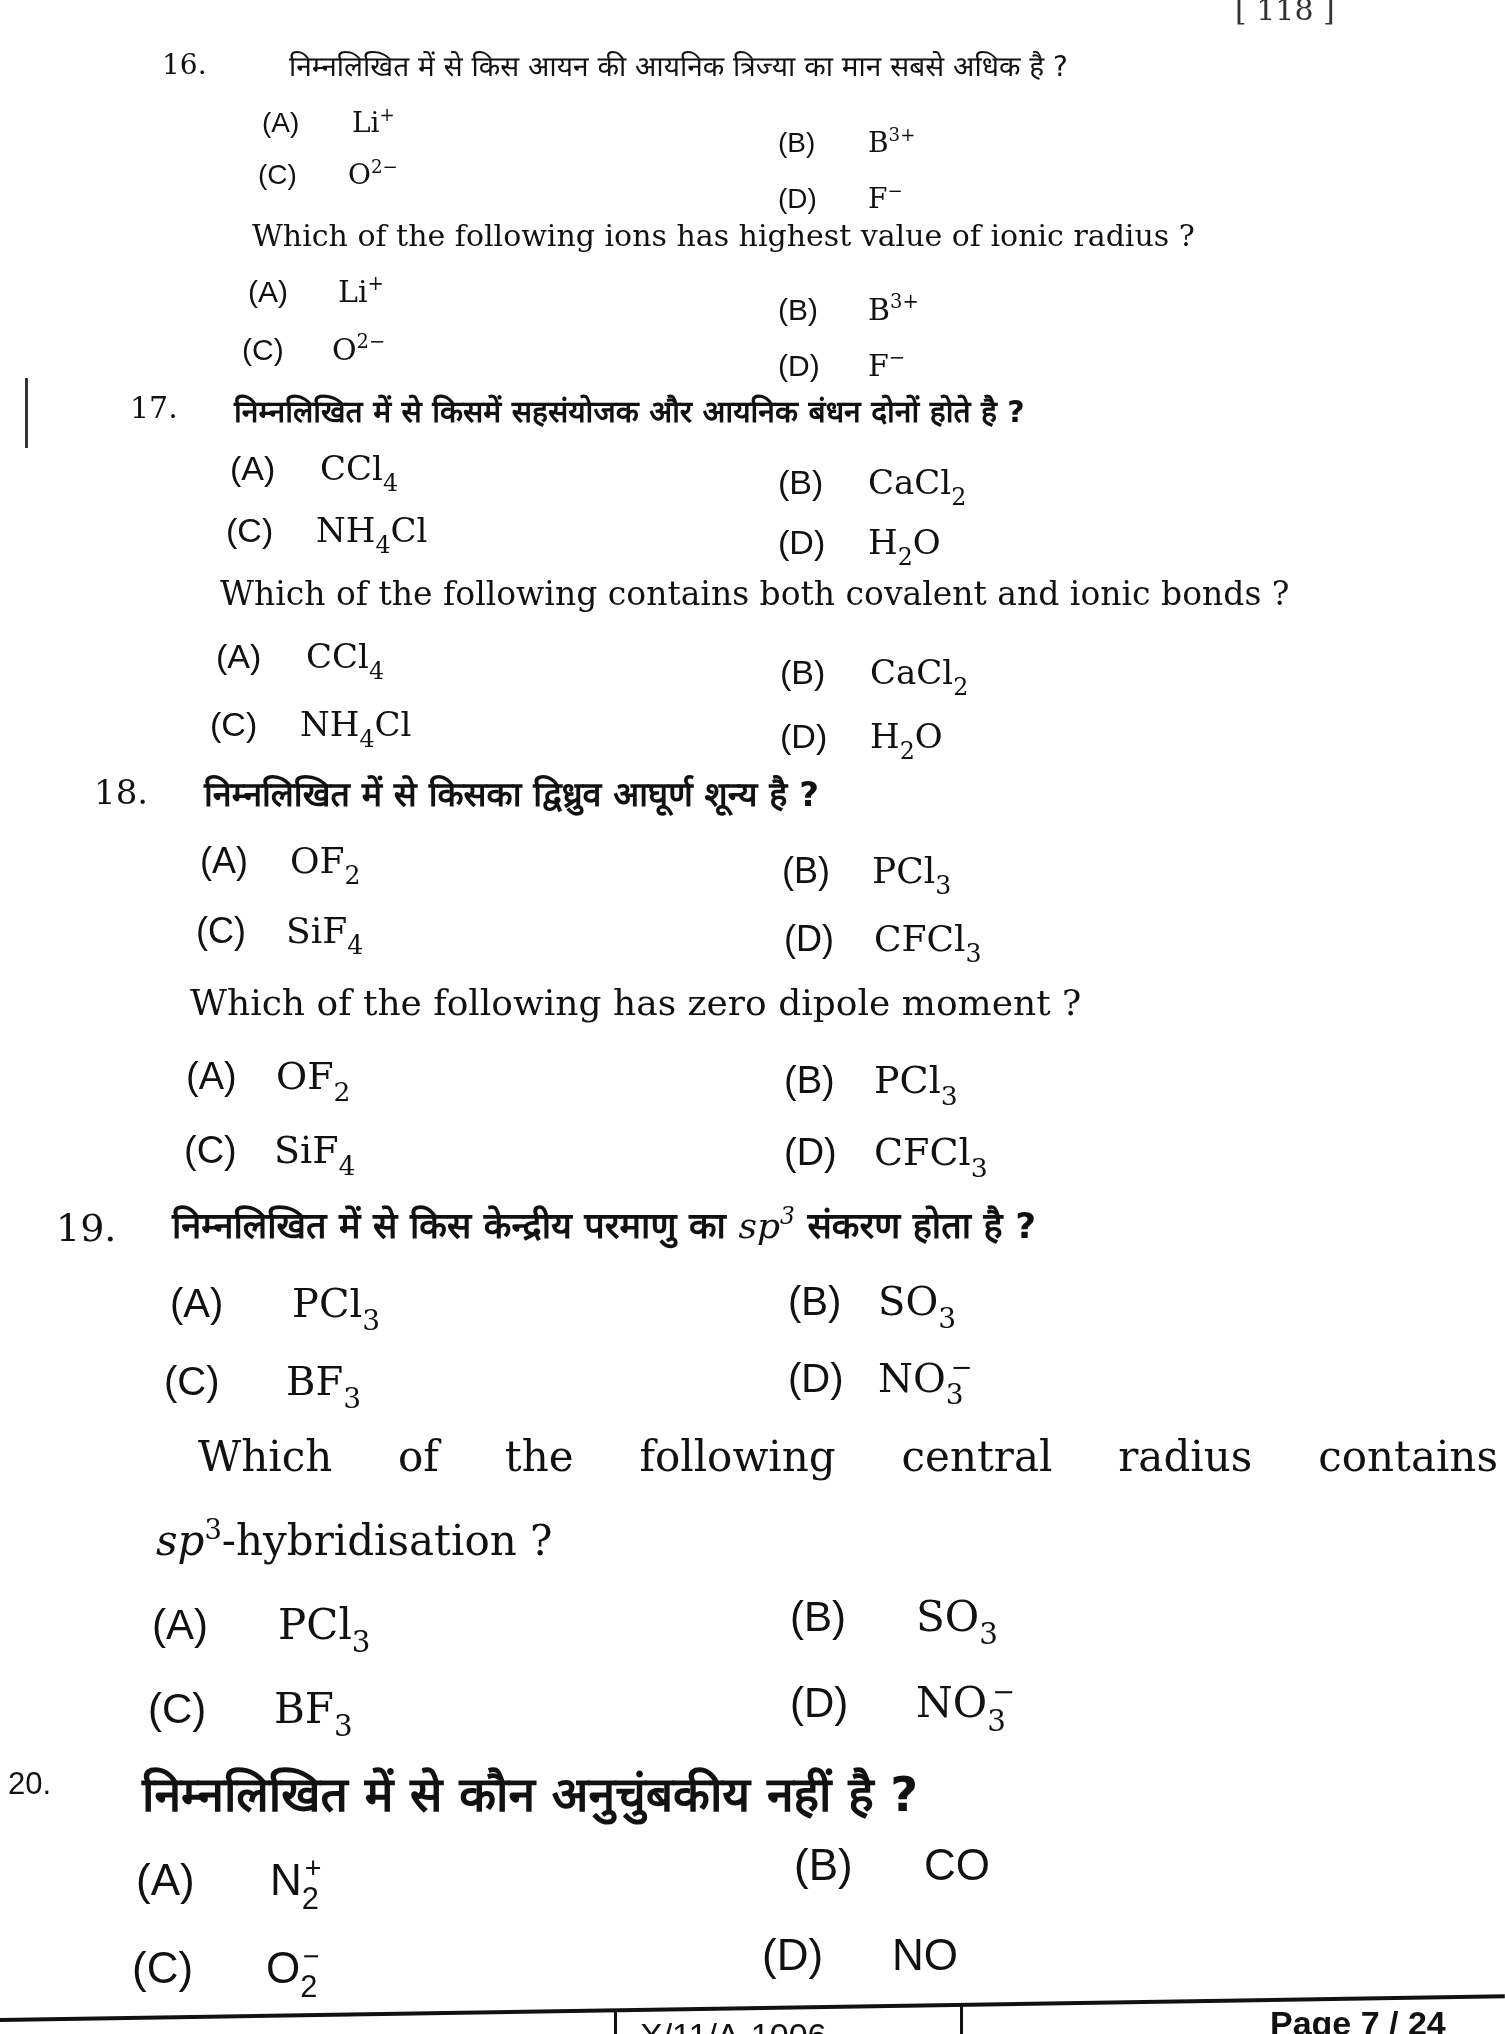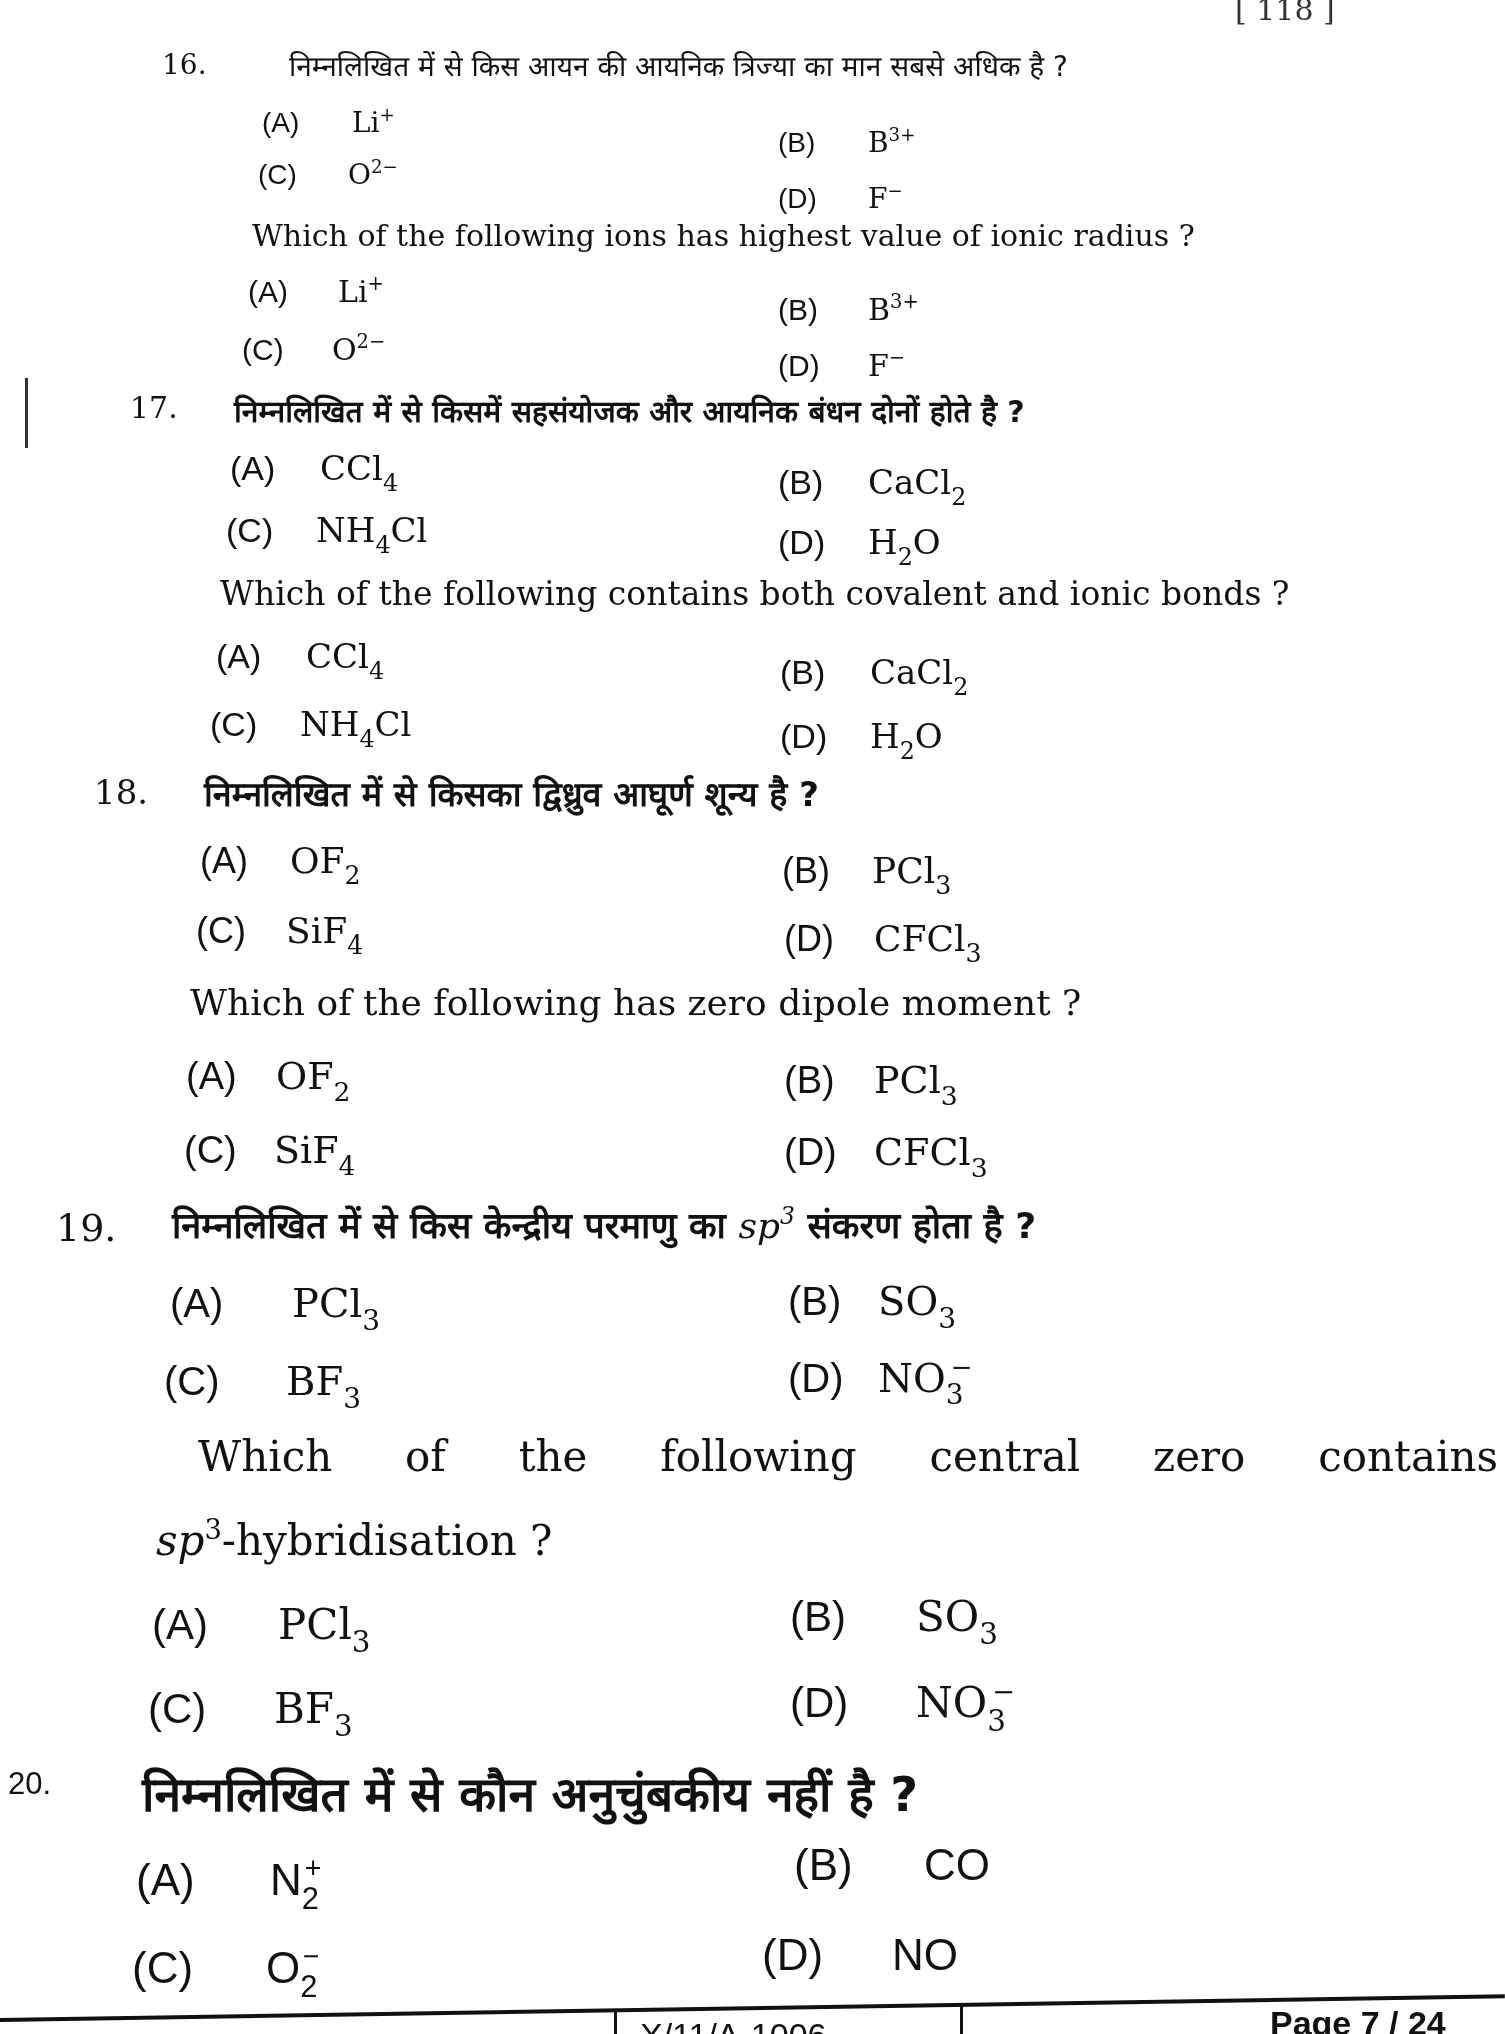--- a/index.html
+++ b/index.html
@@ -73,21 +73,21 @@
   <div class="abs opt chem" style="left:170px;top:1280px;font-size:40px;"><span class="lbl" style="width:122px">(A)</span><span>PCl</span><sub>3</sub></div>
   <div class="abs opt chem" style="left:788px;top:1278px;font-size:40px;"><span class="lbl">(B)</span><span>SO</span><sub>3</sub></div>
   <div class="abs opt chem" style="left:164px;top:1358px;font-size:40px;"><span class="lbl" style="width:122px">(C)</span><span>BF</span><sub>3</sub></div>
   <div class="abs opt chem" style="left:788px;top:1352px;font-size:40px;"><span class="lbl">(D)</span><span>NO</span><sub>3</sub><sup style="margin-left:-0.5em">−</sup></div>
   <div class="abs en" style="left:160px;top:1432px;width:1300px;font-size:42px;display:flex;justify-content:space-between;margin-left:38px;">
     <span>Which</span>
     <span>of</span>
     <span>the</span>
     <span>following</span>
     <span>central</span>
-    <span>zero</span>
+    <span>radius</span>
     <span>contains</span>
   </div>
   <div class="abs en chem" style="left:156px;top:1514px;font-size:42px;"><span style="font-style:italic">sp</span><sup>3</sup><span>-hybridisation ?</span></div>
   <div class="abs opt chem" style="left:152px;top:1600px;font-size:42px;"><span class="lbl" style="width:126px">(A)</span><span>PCl</span><sub>3</sub></div>
   <div class="abs opt chem" style="left:790px;top:1592px;font-size:42px;"><span class="lbl" style="width:126px">(B)</span><span>SO</span><sub>3</sub></div>
   <div class="abs opt chem" style="left:148px;top:1684px;font-size:42px;"><span class="lbl" style="width:126px">(C)</span><span>BF</span><sub>3</sub></div>
   <div class="abs opt chem" style="left:790px;top:1676px;font-size:42px;"><span class="lbl" style="width:126px">(D)</span><span>NO</span><sub>3</sub><sup style="margin-left:-0.5em">−</sup></div>
 </div>
 
 <div>

